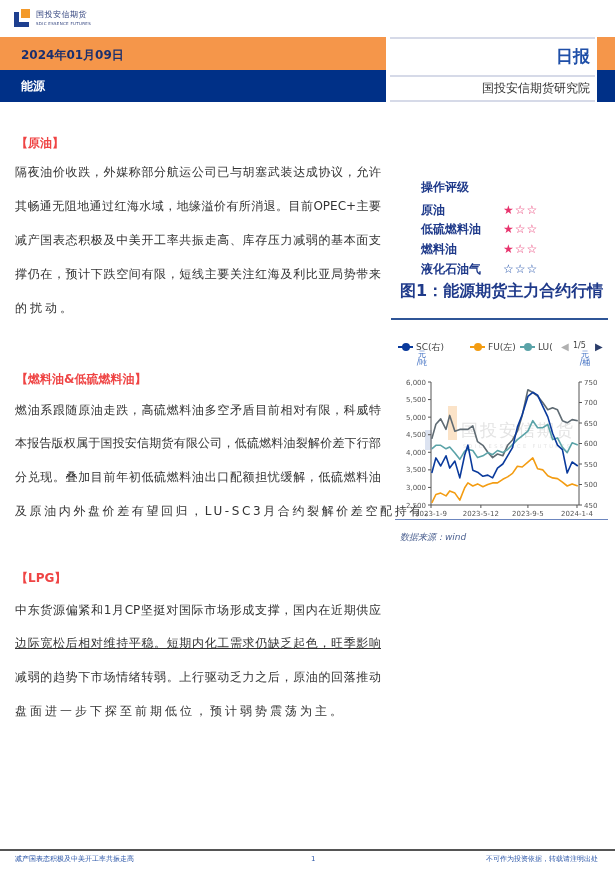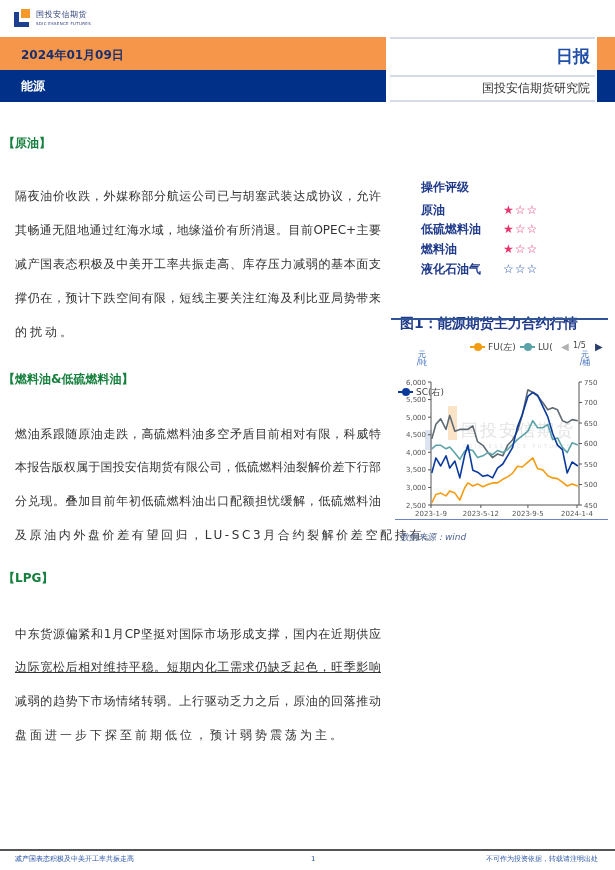--- a/index.html
+++ b/index.html
@@ -13,31 +13,31 @@
   .logo-cn { left:36px; top:10px; font-size:8px; line-height:10px; color:#2B3D7A; letter-spacing:0.5px; }
   .logo-en { left:36px; top:21px; font-size:4px; line-height:5px; color:#2B3D7A; letter-spacing:0.3px; }
   .band-orange { background:#F5964A; }
   .band-blue { background:#003087; }
   .panel-line { left:390px; width:205px; height:2px; background:#D6DAE8; }
   .hdr-date { left:21px; top:47px; font-size:12px; font-weight:bold; color:#1A2F6E; line-height:16px; }
   .hdr-cat { left:21px; top:78px; font-size:12px; font-weight:bold; color:#ffffff; line-height:16px; }
   .hdr-type { left:388px; width:202px; top:45px; text-align:right; font-size:17px; font-weight:bold; color:#1F4FA8; line-height:22px; }
   .hdr-inst { left:388px; width:202px; top:80px; text-align:right; font-size:12px; color:#333; line-height:16px; }
   
-  .line { left:15px; width:366px; height:16px; font-size:12px; line-height:16px; color:#333; white-space:nowrap;margin-top:24px; }
+  .line { left:15px; width:366px; height:16px; font-size:12px; line-height:16px; color:#333; white-space:nowrap; }
   .justify { text-align:justify; text-align-last:justify; white-space:normal; overflow:hidden; }
-  .sec-title { left:3px; font-size:12px; line-height:16px; color:#15803d; font-weight:bold; }
+  .sec-title { left:16px; font-size:12px; line-height:16px; color:#ef4444; font-weight:bold; }
   
   .rate-title { left:421px; top:179px; font-size:12px; line-height:16px; font-weight:bold; color:#1F3A8A; }
   .rate-name { left:421px; font-size:12px; line-height:16px; font-weight:bold; color:#1F3A8A; }
   .rate-stars { left:503px; font-size:12px; line-height:16px; letter-spacing:1px; }
   .stars-red { color:#E8336D; }
   .stars-blue { color:#1F4FA8; }
   
-  .fig-caption { left:400px; top:316px; font-size:14px; line-height:14px; font-weight:bold; color:#1F3A8A; }
+  .fig-caption { left:400px; top:284px; font-size:16px; line-height:14px; font-weight:bold; color:#1F3A8A; }
   .fig-rule { left:391px; top:318px; width:217px; height:2px; background:#2F5597; }
   .fig-rule2 { left:395px; top:519px; width:213px; height:1px; background:#6C86BF; }
   .fig-source { left:400px; top:531px; font-size:9px; line-height:12px; font-style:italic; color:#4A5F8F; }
   .legend-item { top:340px; height:14px; display:flex; align-items:center; font-size:9px; color:#444; white-space:nowrap; }
   .legend-marker { width:15px; height:2px; position:relative; margin-right:3px; }
   .legend-marker::after { content:""; position:absolute; left:4px; top:-3px; width:8px; height:8px; border-radius:50%; background:inherit; }
   .pager-arrow { top:340px; font-size:10px; line-height:14px; }
   .pager-text { top:340px; left:573px; font-size:8px; line-height:12px; color:#444; }
   .unit { font-size:8px; line-height:8px; color:#4472C4; text-align:center; width:12px; }
   #chart-svg { left:395px; top:370px; }
@@ -92,21 +92,21 @@
 <div class="abs rate-name" style="top:221px;">低硫燃料油</div>
 <div class="abs rate-stars stars-red" style="top:221px;">★☆☆</div>
 <div class="abs rate-name" style="top:241px;">燃料油</div>
 <div class="abs rate-stars stars-red" style="top:241px;">★☆☆</div>
 <div class="abs rate-name" style="top:261px;">液化石油气</div>
 <div class="abs rate-stars stars-blue" style="top:261px;">☆☆☆</div>
 
 <div class="abs fig-caption">图1：能源期货主力合约行情</div>
 <div class="abs fig-rule"></div>
 
-<div class="abs legend-item" style="left:398px;margin-top:45px;">
+<div class="abs legend-item" style="left:398px;">
   <span class="legend-marker" style="background:#0A3A9C;"></span>
   <span>SC(右)</span>
 </div>
 <div class="abs legend-item" style="left:470px;">
   <span class="legend-marker" style="background:#F39C12;"></span>
   <span>FU(左)</span>
 </div>
 <div class="abs legend-item" style="left:520px;">
   <span class="legend-marker" style="background:#5BA3A8;"></span>
   <span>LU(</span>

